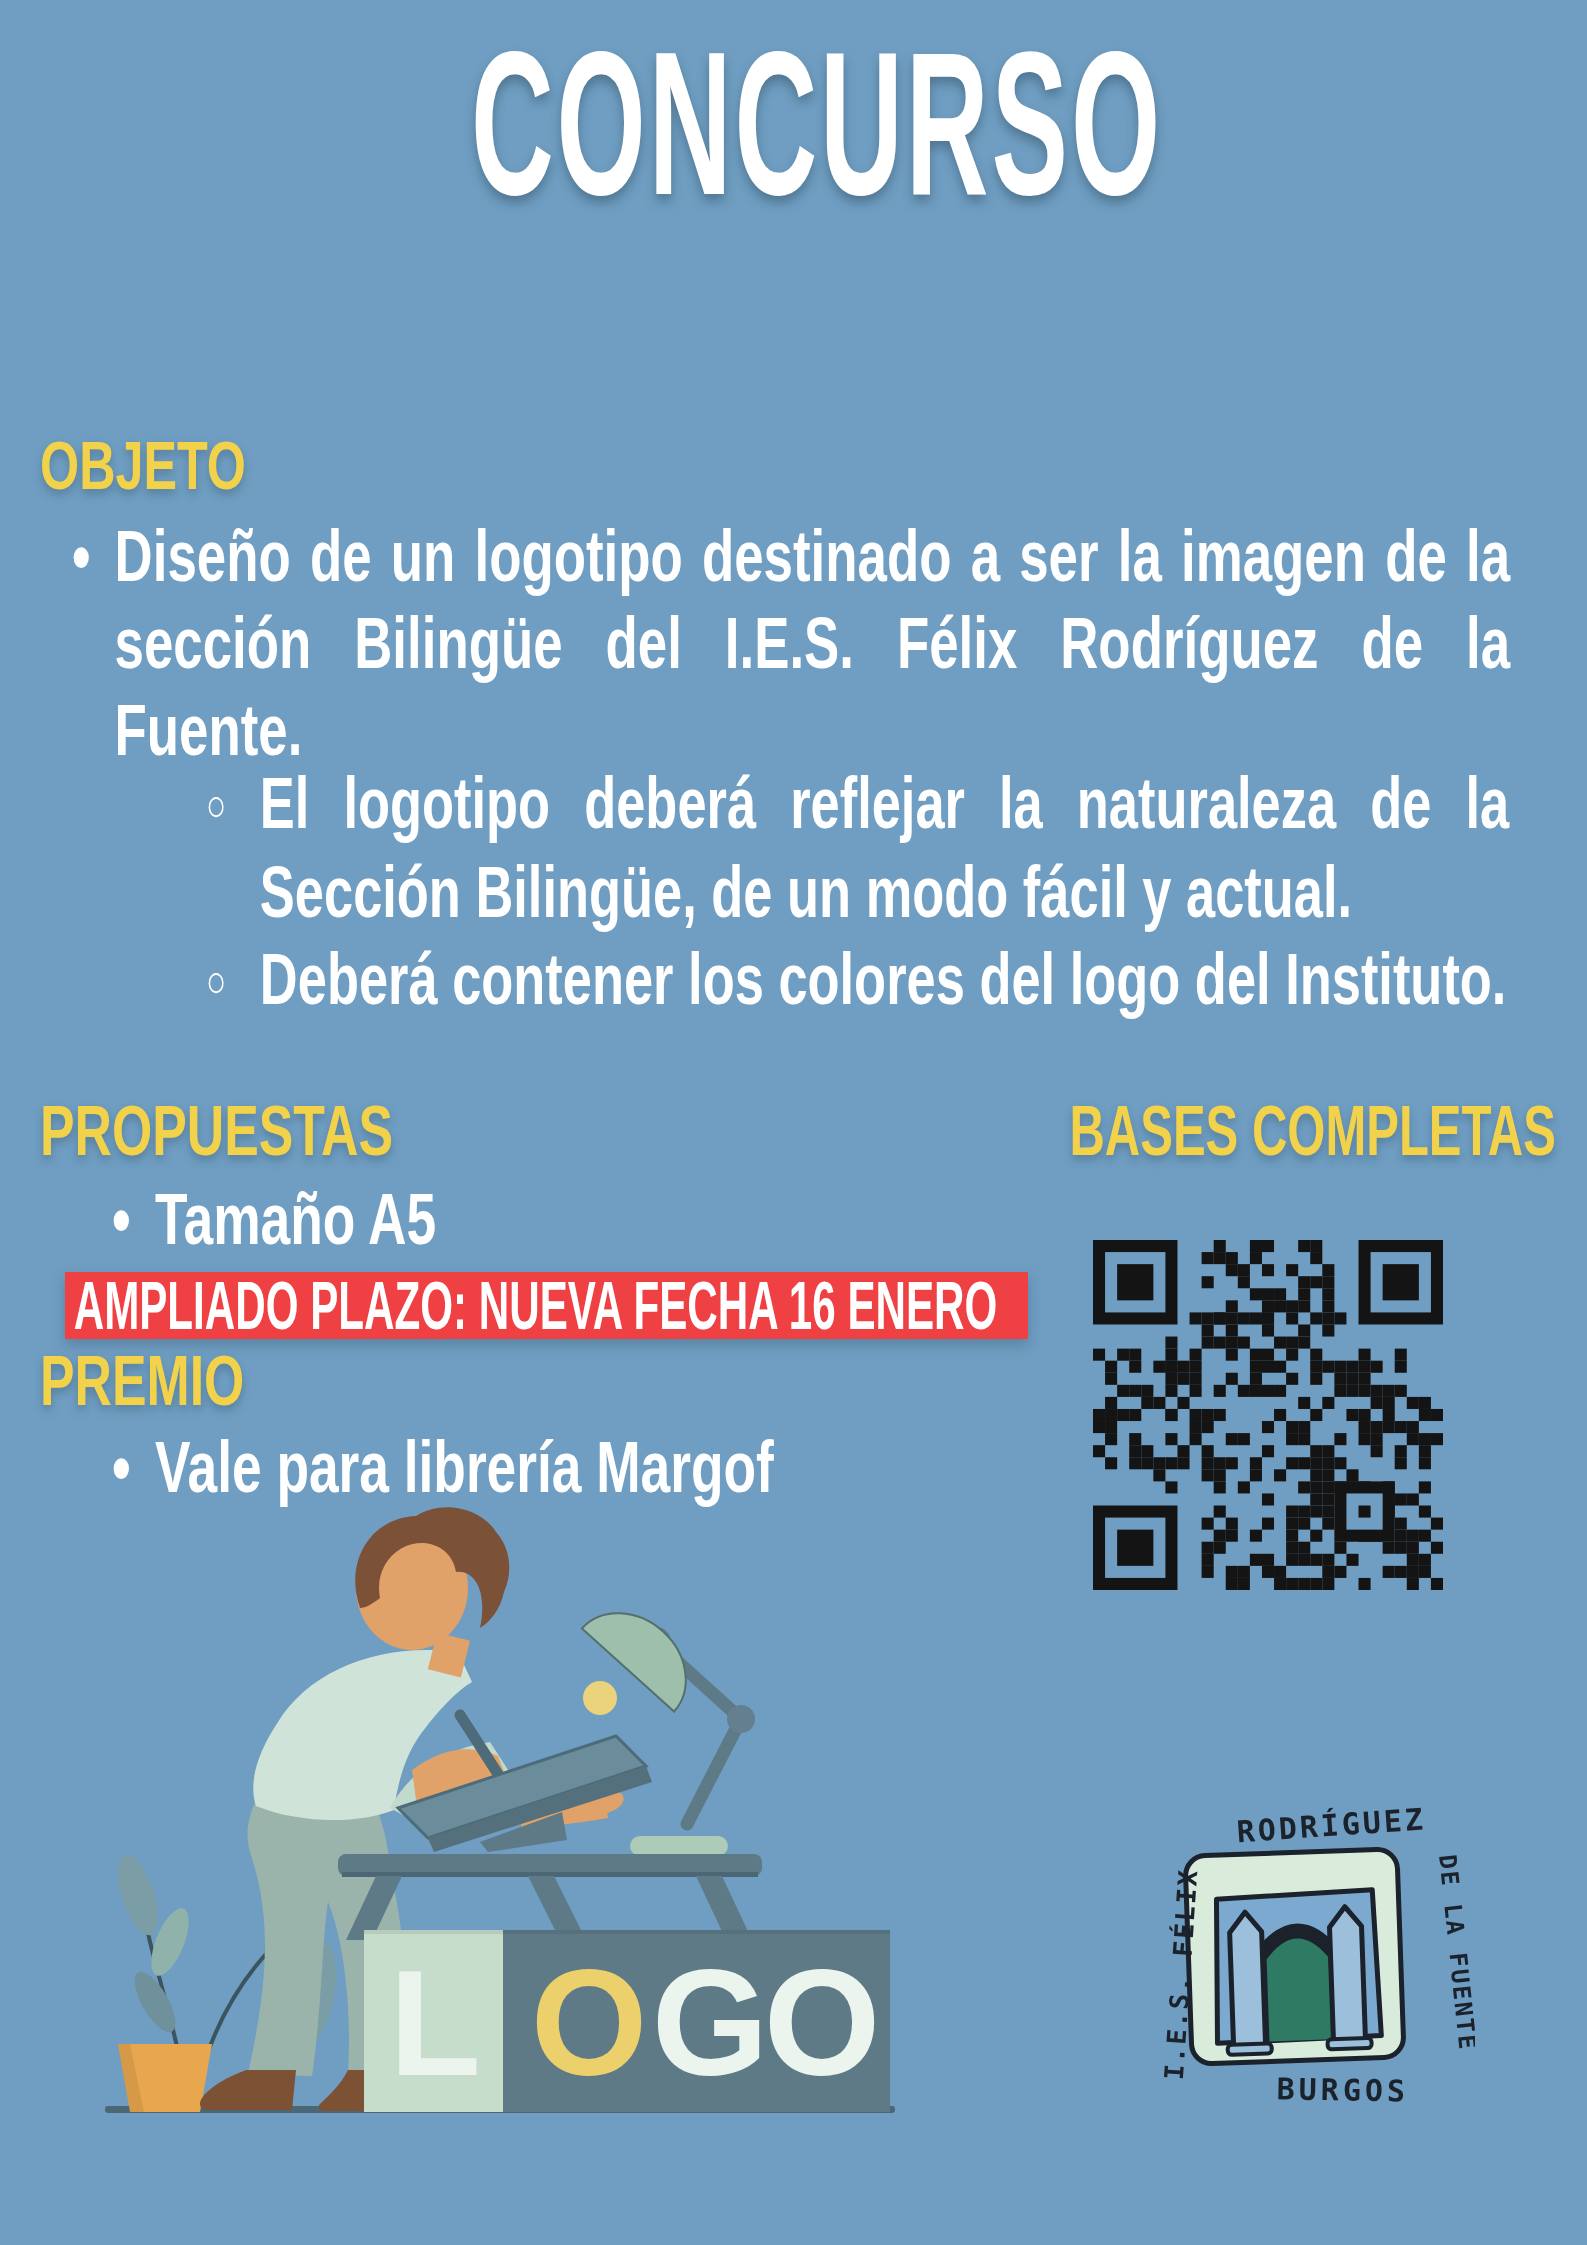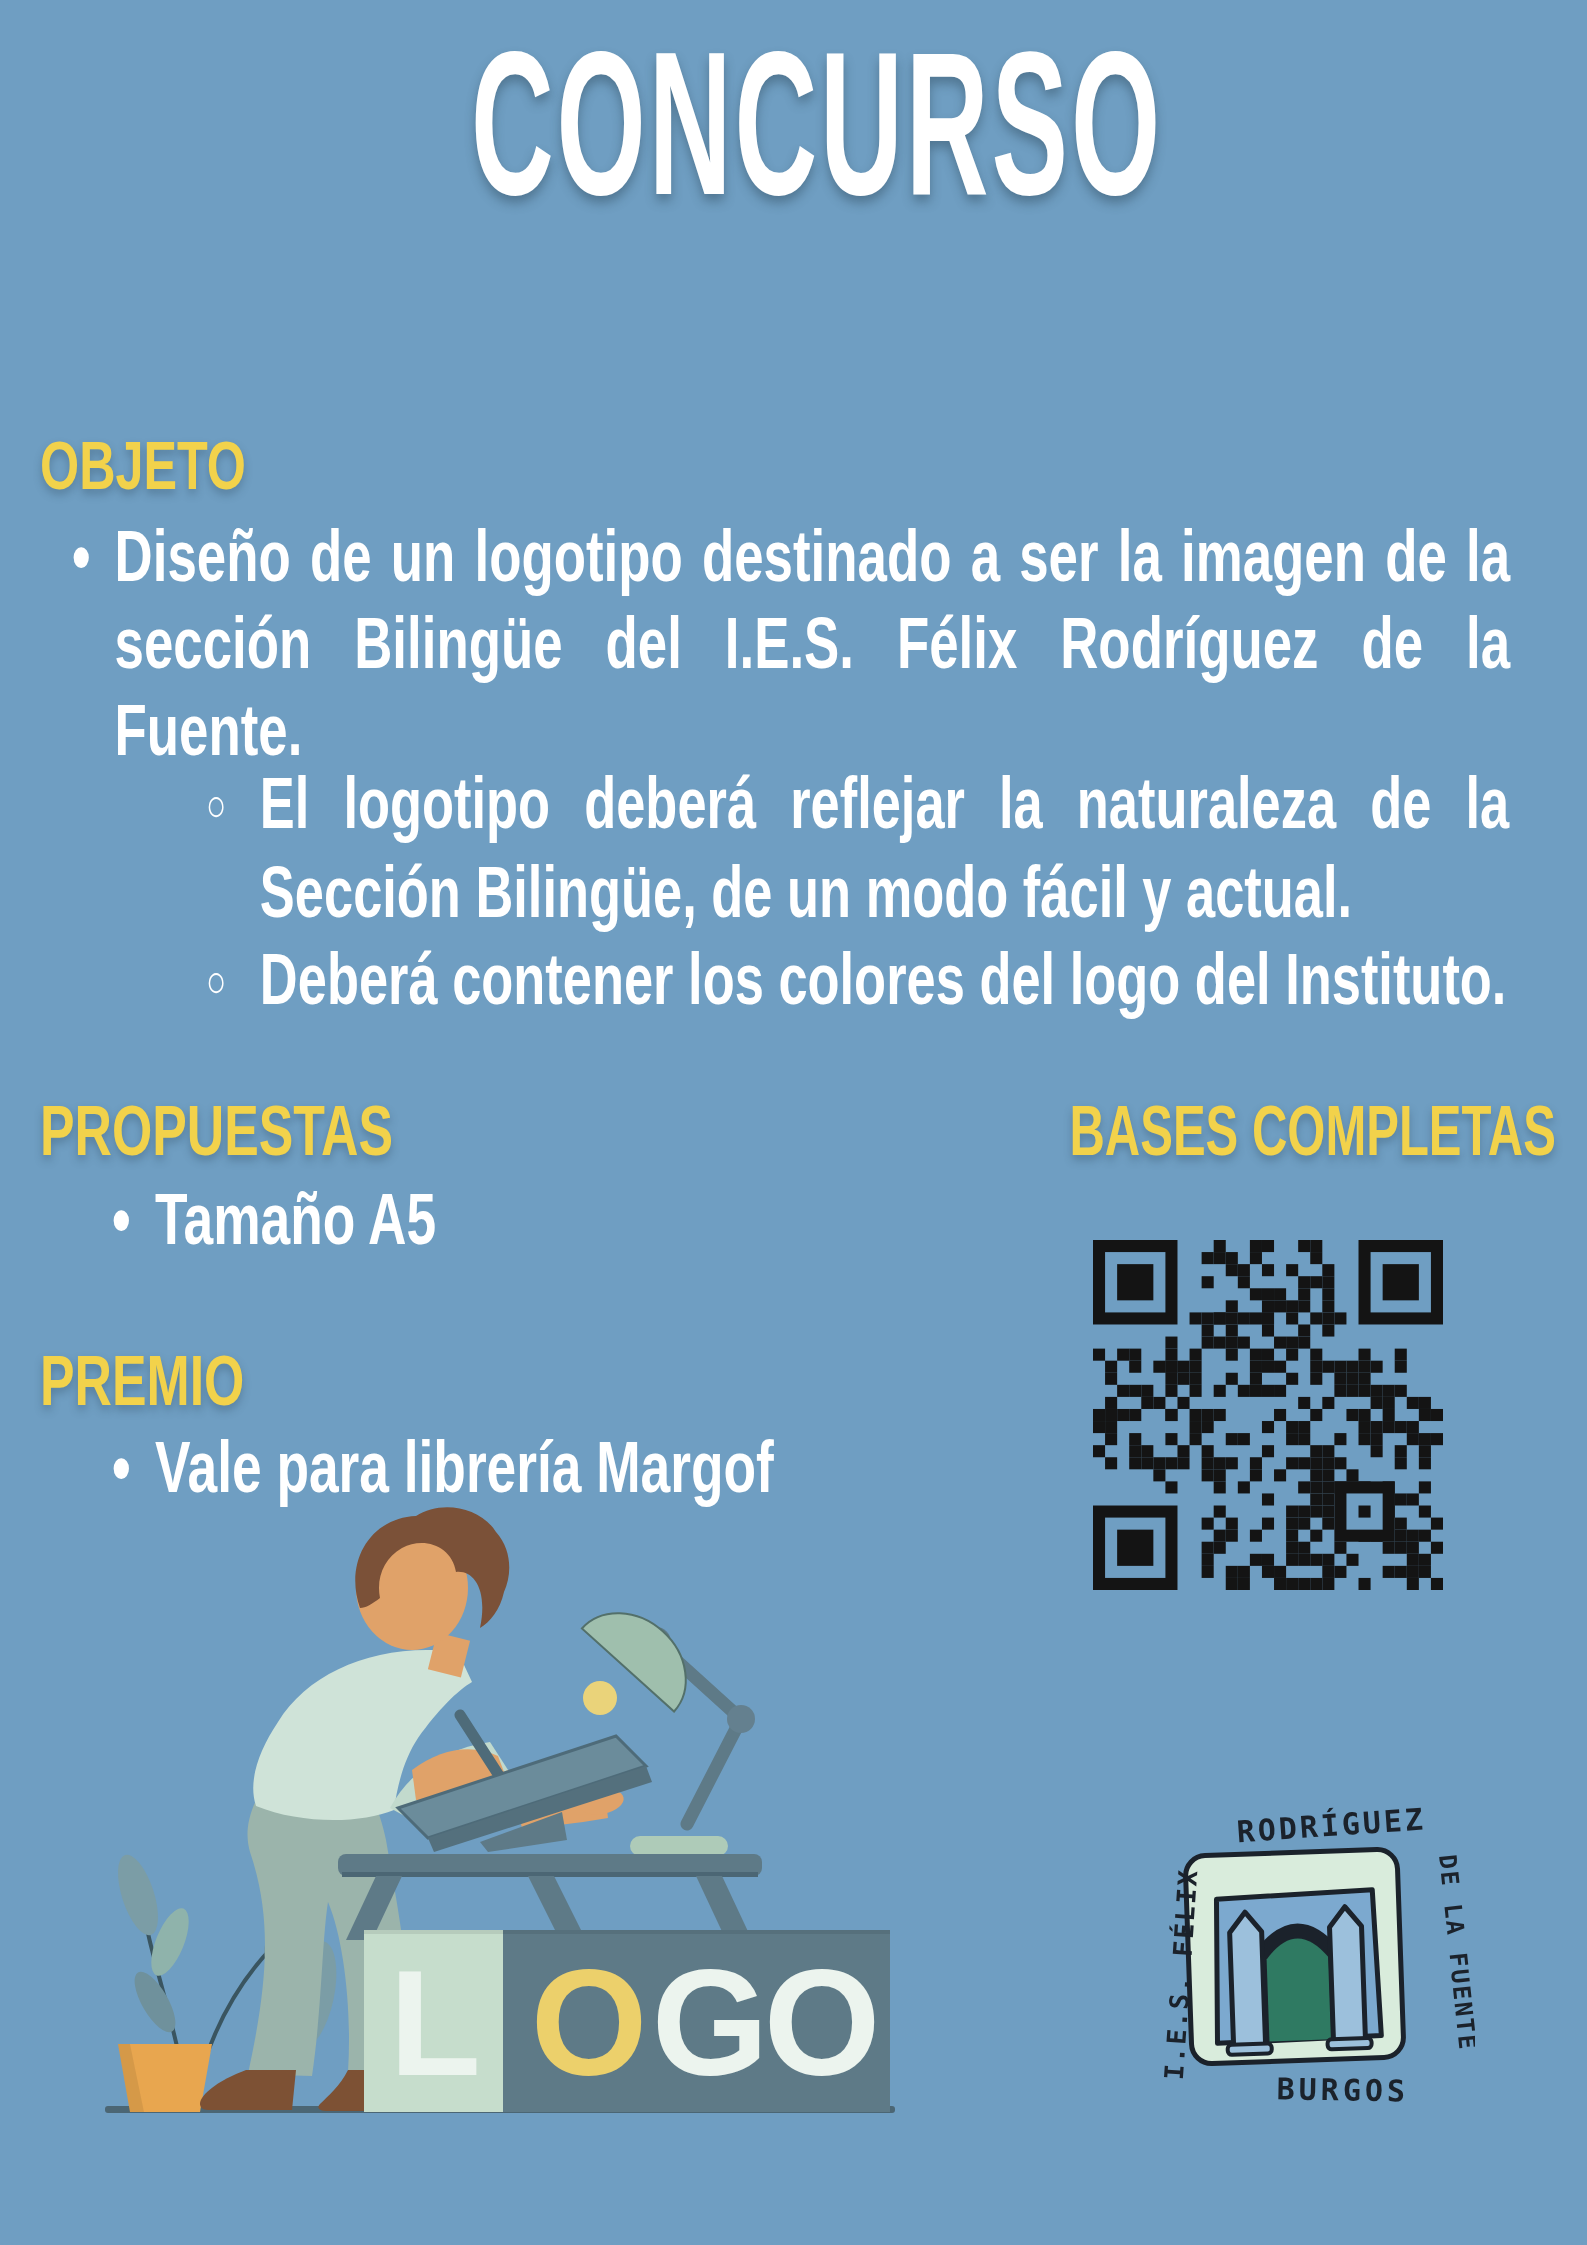--- a/index.html
+++ b/index.html
@@ -79,20 +79,23 @@
   <div class="bullets" id="objeto-subs">
     <p>El logotipo deberá reflejar la naturaleza de la Sección Bilingüe, de un modo fácil y actual.</p>
     <p>Deberá contener los colores del logo del Instituto.</p>
   </div>
 
   <div class="heading" id="propuestas-heading">PROPUESTAS</div>
   <div class="heading" id="bases-heading">BASES COMPLETAS</div>
 
   <div class="bullets hang" id="propuestas-bullet">Tamaño A5</div>
 
+  <div id="deadline-banner">
+    <span>AMPLIADO PLAZO: NUEVA FECHA 16 ENERO</span>
+  </div>
 
   <div class="heading" id="premio-heading">PREMIO</div>
   <div class="bullets hang" id="premio-bullet">Vale para librería Margof</div>
 
   <svg id="qr" width="350" height="350" viewBox="0 0 350 350">
       <rect x="120.6896551724138" y="0" width="12.068965517241379" height="12.068965517241379" fill="#141414"></rect>
       <rect x="156.89655172413794" y="0" width="12.068965517241379" height="12.068965517241379" fill="#141414"></rect>
       <rect x="168.9655172413793" y="0" width="12.068965517241379" height="12.068965517241379" fill="#141414"></rect>
       <rect x="205.17241379310343" y="0" width="12.068965517241379" height="12.068965517241379" fill="#141414"></rect>
       <rect x="217.24137931034483" y="0" width="12.068965517241379" height="12.068965517241379" fill="#141414"></rect>

